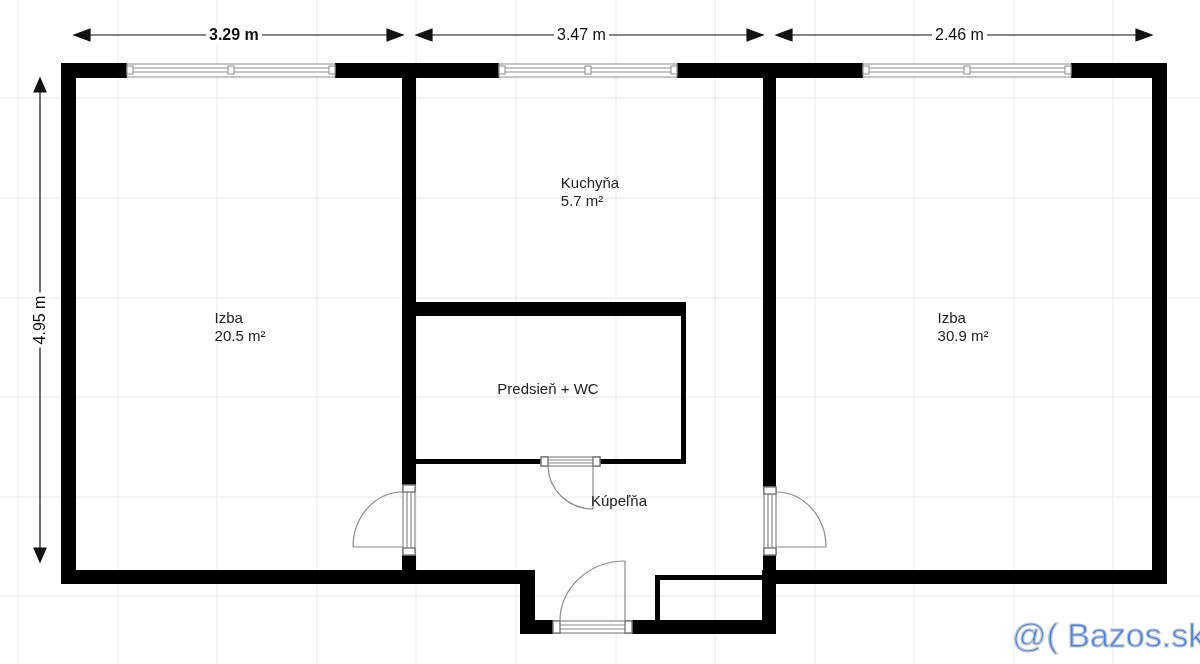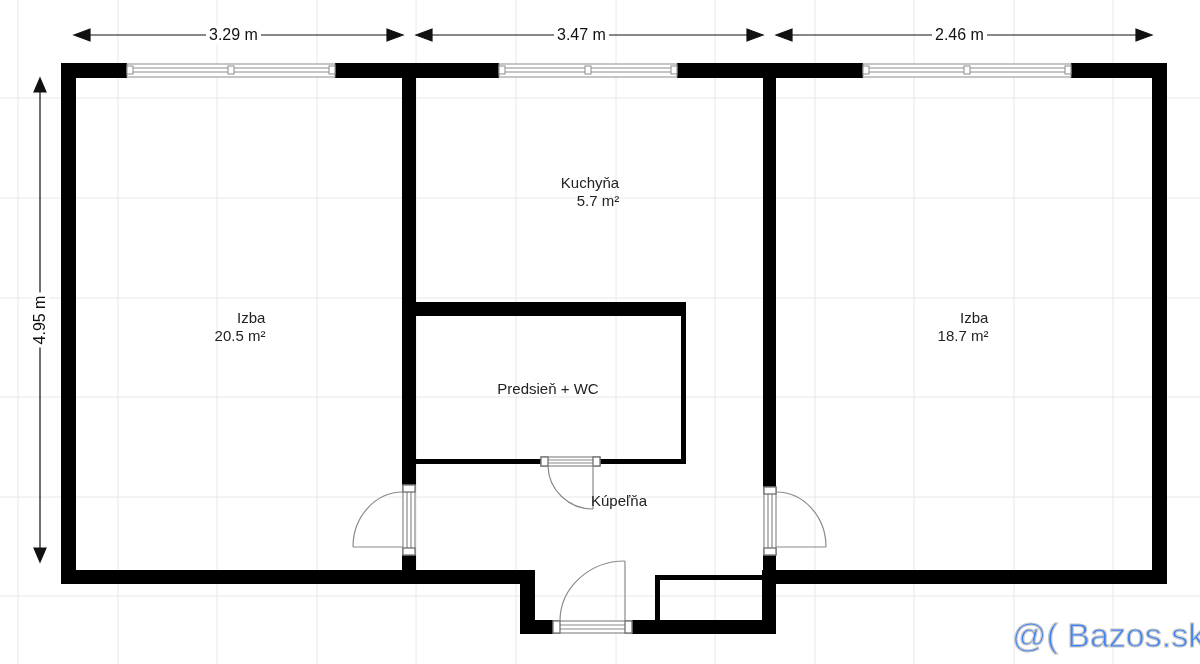--- a/index.html
+++ b/index.html
@@ -1,19 +1,19 @@
 <!DOCTYPE html>
 <html><head>
 <meta charset="utf-8">
 <style>
   html, body { margin: 0; padding: 0; background: #ffffff; }
   body { width: 1200px; height: 664px; position: relative; overflow: hidden;
          font-family: "Liberation Sans", "DejaVu Sans", sans-serif; }
   #plan { position: absolute; left: 0; top: 0; width: 1200px; height: 664px; }
-  .room-label { position: absolute; text-align: right; color: #222;
+  .room-label { position: absolute; text-align: left; color: #222;
                 font-size: 15px; line-height: 18px; transform: translateX(-50%);
                 white-space: nowrap; }
   .dim-label { position: absolute; font-size: 16px; color: #111; background: #fff;
                padding: 0 3px; line-height: 18px; white-space: nowrap; }
   .dim-label.vertical { transform: rotate(-90deg); transform-origin: center center; }
   .watermark { position: absolute; left: 1003px; top: 616px; font-size: 34px;
                font-family: "Liberation Sans", sans-serif; color: #3b82f6;
                -webkit-text-stroke: 1.2px #c8c8c8; letter-spacing: 0px; white-space: nowrap; margin-left: 9px; }
 </style>
 </head>
@@ -158,37 +158,37 @@
       <line x1="553" y1="625" x2="632" y2="625"></line>
         <line x1="553" y1="629" x2="632" y2="629"></line>
       <rect x="553" y="621" width="7" height="12" fill="#fff" stroke="#666"></rect>
       <rect x="625" y="621" width="7" height="12" fill="#fff" stroke="#666"></rect>
       <line x1="625" y1="561" x2="625" y2="621"></line>
       <path d="M560,621 A65,60 0 0 1 625,561"></path>
     </g>
   </g>
 </svg>
 
-<div class="dim-label" style="left:206px; top:26px;">3.29 m</div>
+<div class="dim-label" style="left:206px; top:26px;font-weight:bold;">3.29 m</div>
 <div class="dim-label" style="left:554px; top:26px;text-align:right;">3.47 m</div>
 <div class="dim-label" style="left:932px; top:26px;">2.46 m</div>
 <div class="dim-label vertical" style="left:13px; top:311px;">4.95 m</div>
 
 <div class="room-label" style="left:240px; top:309px;">
   <div>Izba</div>
   <div>20.5 m²</div>
 </div>
 <div class="room-label" style="left:590px; top:174px;">
   <div>Kuchyňa</div>
   <div>5.7 m²</div>
 </div>
 <div class="room-label" style="left:548px; top:380px;">
   <div>Predsieň + WC</div>
 </div>
 <div class="room-label" style="left:619px; top:492px;">
   <div>Kúpeľňa</div>
 </div>
 <div class="room-label" style="left:963px; top:309px;">
   <div>Izba</div>
-  <div>18.7 m²</div>
+  <div>30.9 m²</div>
 </div>
 
 <div class="watermark">@( Bazos.sk</div>
 
 </body></html>

